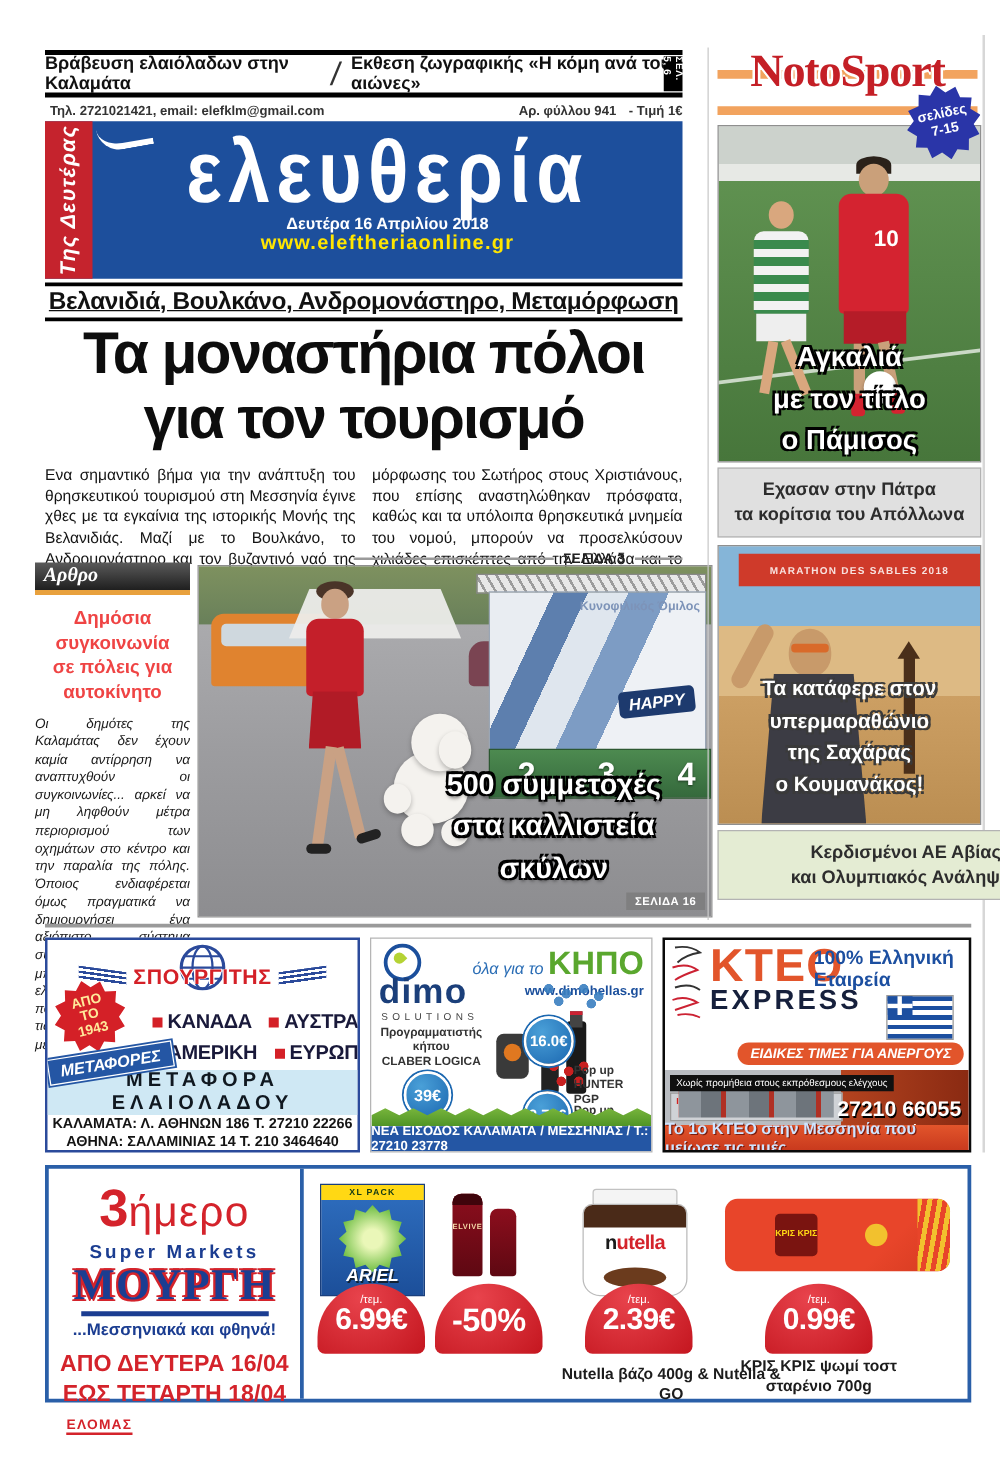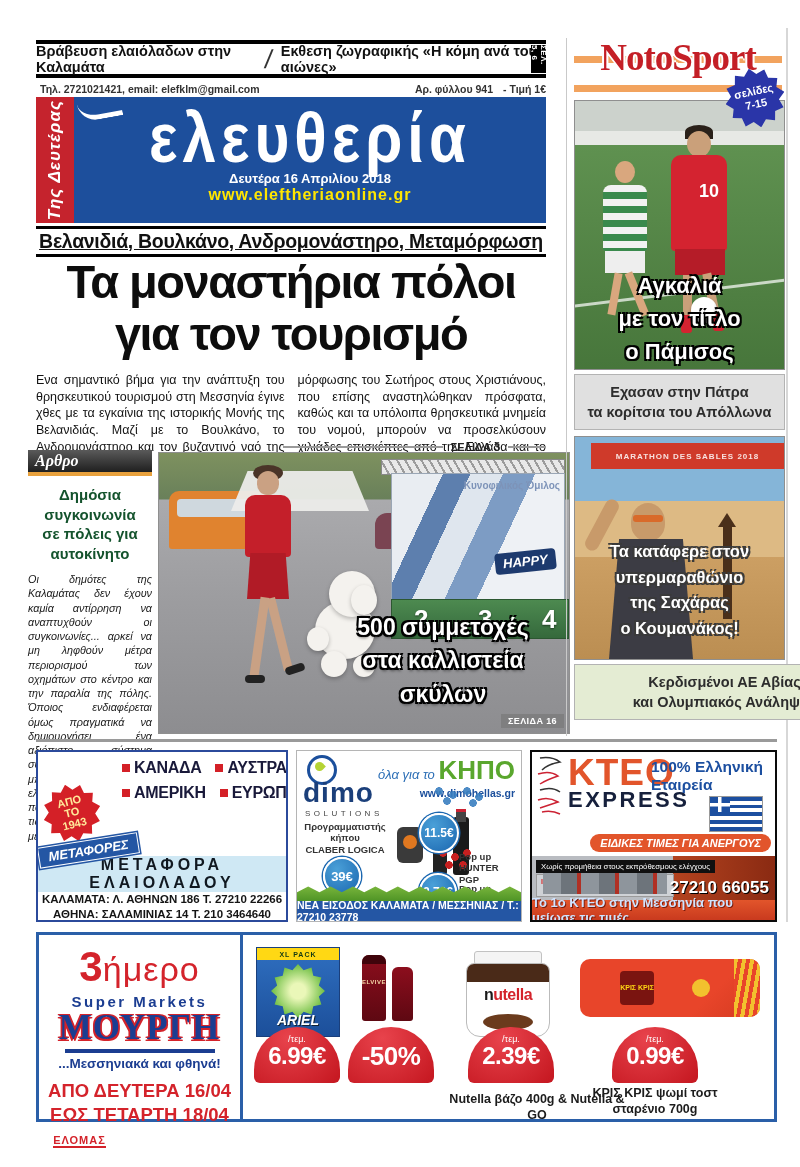--- a/index.html
+++ b/index.html
@@ -41,21 +41,21 @@
   .leadbody div{flex:1;font-size:12.5px;line-height:1.33;text-align:justify;color:#131313;}
   .leadref{position:absolute;left:36px;top:441px;width:510px;display:flex;align-items:center;justify-content:flex-end;gap:8px;}
   .leadref i{display:block;height:2px;background:#9a9a9a;}
   .leadref .l1{width:160px;} .leadref .l2{width:38px;}
   .leadref b{font-size:11px;color:#222;}
 
   
   .opinion{position:absolute;left:28px;top:450px;width:124px;height:288px;}
   .op-head{height:22px;background:linear-gradient(180deg,#5a5a5a,#1f1f1f);border-bottom:4px solid #e8a13d;
     color:#fff;font-family:"Liberation Serif",serif;font-style:italic;font-weight:bold;font-size:16px;line-height:21px;padding-left:7px;}
-  .op-title{margin-top:9px;text-align:center;font-size:15px;font-weight:bold;color:#14532d;line-height:1.3;}
+  .op-title{margin-top:9px;text-align:center;font-size:15px;font-weight:bold;color:#ef4444;line-height:1.3;}
   .op-body{margin-top:9px;font-style:italic;font-size:10.8px;line-height:1.32;text-align:justify;color:#1a1a1a;}
   .op-ref{margin-top:4px;text-align:right;font-style:italic;font-weight:bold;font-size:11px;color:#111;}
 
   
   .photo-dog{position:absolute;left:158px;top:452px;width:410px;height:280px;border:1px solid #8f8f8f;overflow:hidden;
     background:linear-gradient(180deg,#7e915f 0,#69805a 46px,#aaaaad 47px,#9c9c9f 150px,#8d8d90 280px);}
   .van{position:absolute;left:10px;top:38px;width:104px;height:58px;background:#e0832f;border-radius:10px 16px 3px 3px;}
   .van:before{content:"";position:absolute;left:8px;top:8px;right:8px;height:18px;background:#cfd8de;border-radius:4px;}
   .tent{position:absolute;left:72px;top:18px;width:138px;height:40px;background:#ececea;clip-path:polygon(0 100%,12% 0,88% 0,100% 100%);opacity:.95;}
   .car{position:absolute;left:216px;top:60px;width:88px;height:36px;background:#7a4452;border-radius:12px 16px 4px 4px;}
@@ -413,20 +413,32 @@
 της Σαχάρας
 ο Κουμανάκος!</div>
   </div>
 
   <div class="infobox green pre">Κερδισμένοι ΑΕ Αβίας
 και Ολυμπιακός Ανάληψης</div>
 
   <div class="hrule"></div>
 
   <div class="ad-sp">
+    <div class="sp-logo">
+      <span class="sp-globe">
+        <svg width="40" height="40" viewBox="0 0 40 40">
+          <circle cx="20" cy="20" r="17" fill="none" stroke="#2b4a9b" stroke-width="2.5"></circle>
+          <ellipse cx="20" cy="20" rx="8" ry="17" fill="none" stroke="#2b4a9b" stroke-width="1.8"></ellipse>
+          <line x1="3" y1="20" x2="37" y2="20" stroke="#2b4a9b" stroke-width="1.8"></line>
+          <line x1="5" y1="11" x2="35" y2="11" stroke="#2b4a9b" stroke-width="1.5"></line>
+          <line x1="5" y1="29" x2="35" y2="29" stroke="#2b4a9b" stroke-width="1.5"></line>
+        </svg>
+      </span>
+      <span class="sp-brand">ΣΠΟΥΡΓΙΤΗΣ</span>
+    </div>
     <div class="sp-burst star12 pre">ΑΠΟ
 ΤΟ
 1943</div>
     <div class="sp-ribbon">ΜΕΤΑΦΟΡΕΣ</div>
     <div class="sp-dest">
       <div class="sp-row">
         <span class="sp-item">
             <i></i>
             <span>ΚΑΝΑΔΑ</span>
           </span>
@@ -468,21 +480,21 @@
     <div class="dm-lab l1 pre">Προγραμματιστής
 κήπου
 CLABER LOGICA</div>
     <div class="dm-timer">
         <i></i>
       </div>
     <div class="dm-spr1"></div>
     <div class="dm-spr2"></div>
     <div class="dm-reds"></div>
     <div class="dm-circle dm-c1">39€</div>
-    <div class="dm-circle dm-c2">11.5€</div>
+    <div class="dm-circle dm-c2">16.0€</div>
     <div class="dm-circle dm-c3">2.70€</div>
     <div class="dm-lab l2 pre">Pop up
 HUNTER PGP</div>
     <div class="dm-lab l3 pre">Pop up
 HUNTER PS</div>
     <div class="dm-grass"></div>
     <div class="dm-footer">ΝΕΑ ΕΙΣΟΔΟΣ ΚΑΛΑΜΑΤΑ / ΜΕΣΣΗΝΙΑΣ / Τ.: 27210 23778</div>
   </div>
 
   <div class="ad-kteo">

